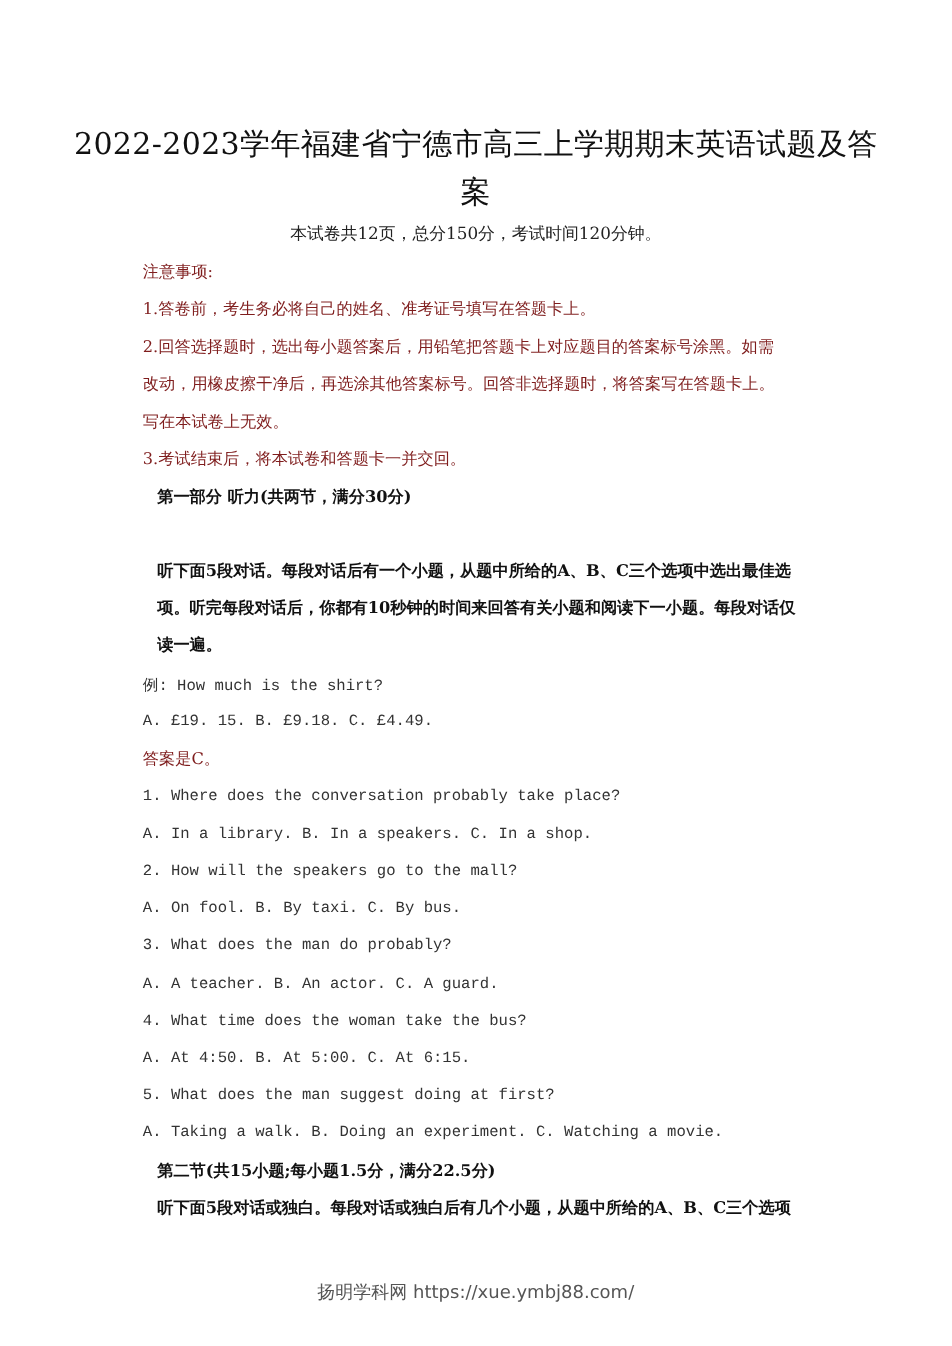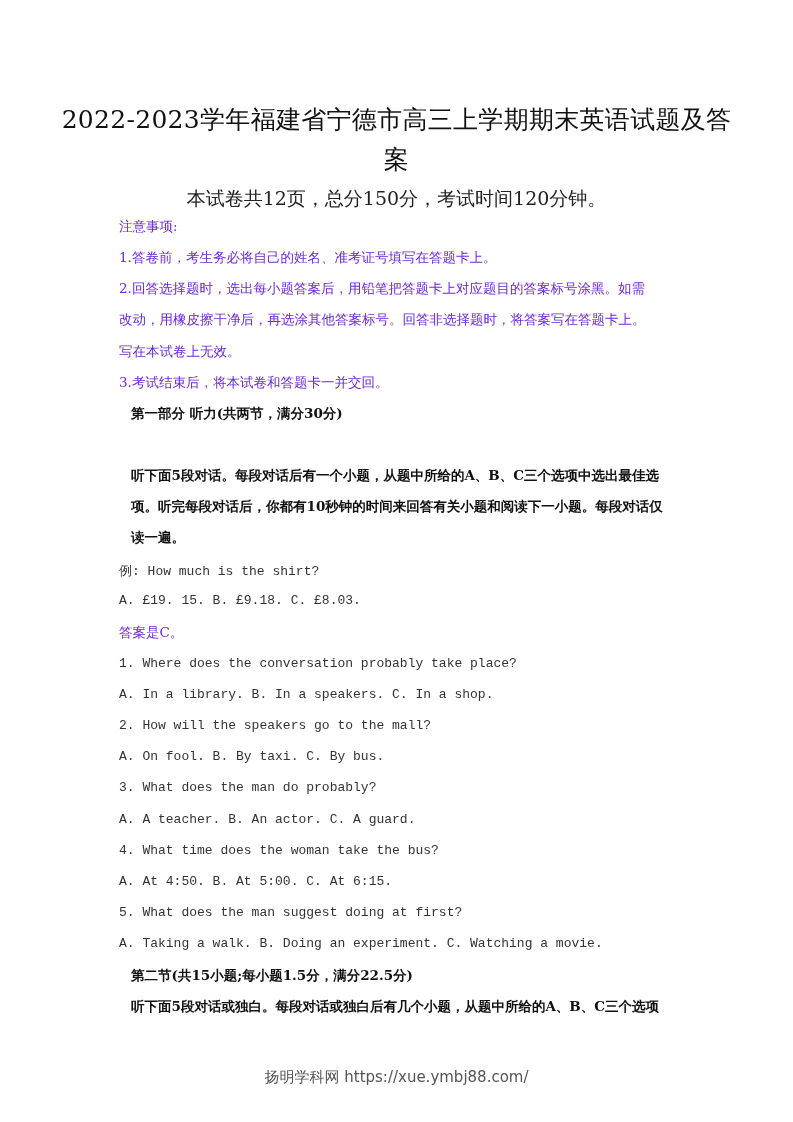--- a/index.html
+++ b/index.html
@@ -4,22 +4,22 @@
 <style>
   html, body { margin: 0; padding: 0; background: #ffffff; }
   body { width: 793px; height: 1122px; position: relative; overflow: hidden;
          font-family: "DejaVu Serif", "Liberation Serif", serif; color: #1a1a1a; }
   .page { position: absolute; left: 0; top: 0; width: 793px; height: 1122px; }
   .title { position: absolute; left: 0; width: 793px; text-align: center;
            font-size: 25px; letter-spacing: 0.3px; color: #111; }
   .title.l1 { top: 103px; text-align: center; }
   .title.l2 { top: 143px; }
   .subtitle { position: absolute; top: 186px; left: 0; width: 793px; text-align: center;
-              font-size: 19px; color: #222; }
-  .line { position: absolute; left: 119px; font-size: 13.5px; white-space: nowrap; color: #6d28d9; }
+              font-size: 14px; color: #222; }
+  .line { position: absolute; left: 119px; font-size: 13.5px; white-space: nowrap; color: #7f1d1d; }
   .line.en { font-family: "Liberation Mono", "DejaVu Sans Mono", monospace; font-size: 13px; color: #333; }
   .line.bold { font-weight: bold; color: #111; margin-left: 12px; }
   .footer { position: absolute; top: 1068px; left: 0; width: 793px; text-align: center;
             font-family: "DejaVu Sans", "Liberation Sans", sans-serif; font-size: 15px; color: #555; }
 </style>
 </head>
 <body>
 
 <div class="page">
   <div class="title l1">2022-2023学年福建省宁德市高三上学期期末英语试题及答</div>
@@ -32,21 +32,21 @@
   <div class="line" style="top:311px">改动，用橡皮擦干净后，再选涂其他答案标号。回答非选择题时，将答案写在答题卡上。</div>
   <div class="line" style="top:343px">写在本试卷上无效。</div>
   <div class="line" style="top:374px">3.考试结束后，将本试卷和答题卡一并交回。</div>
 
   <div class="line bold" style="top:405px">第一部分 听力(共两节，满分30分)</div>
   <div class="line bold" style="top:467px">听下面5段对话。每段对话后有一个小题，从题中所给的A、B、C三个选项中选出最佳选</div>
   <div class="line bold" style="top:498px">项。听完每段对话后，你都有10秒钟的时间来回答有关小题和阅读下一小题。每段对话仅</div>
   <div class="line bold" style="top:529px">读一遍。</div>
 
   <div class="line en" style="top:562px">例: How much is the shirt?</div>
-  <div class="line en" style="top:593px">A. £19. 15.   B. £9.18.    C. £8.03.</div>
+  <div class="line en" style="top:593px">A. £19. 15.   B. £9.18.    C. £4.49.</div>
   <div class="line" style="top:624px">答案是C。</div>
 
   <div class="line en" style="top:656px">1. Where does the conversation probably take place?</div>
   <div class="line en" style="top:687px">A. In a library.   B. In a speakers.  C. In a shop.</div>
   <div class="line en" style="top:718px">2. How will the speakers go to the mall?</div>
   <div class="line en" style="top:749px">A. On fool.   B. By taxi.   C. By bus.</div>
   <div class="line en" style="top:780px">3. What does the man do probably?</div>
   <div class="line en" style="top:812px">A. A teacher.   B. An actor.   C. A guard.</div>
   <div class="line en" style="top:843px">4. What time does the woman take the bus?</div>
   <div class="line en" style="top:874px">A. At 4:50.   B. At 5:00.   C. At 6:15.</div>

